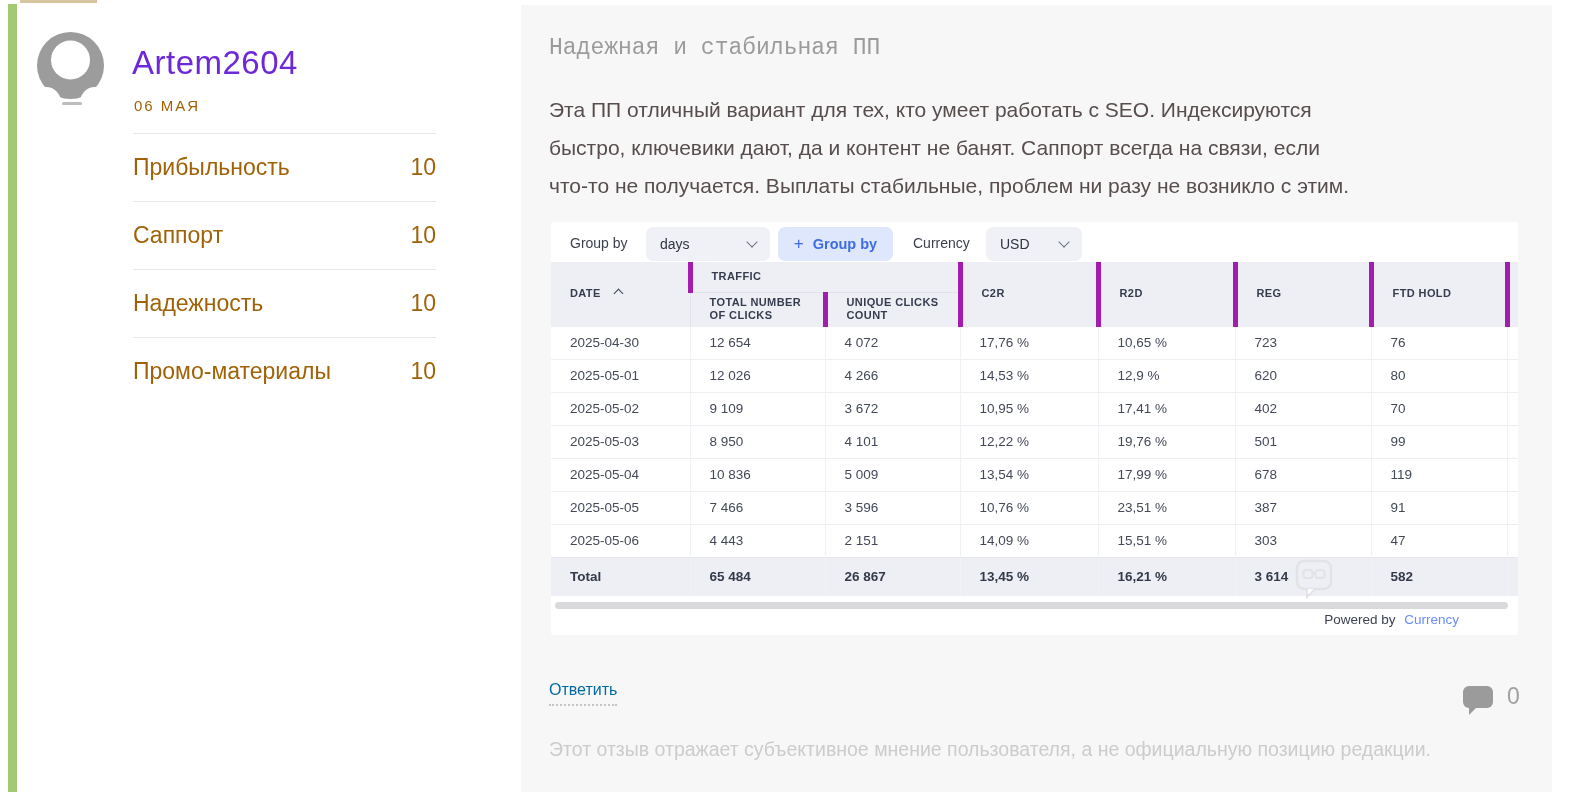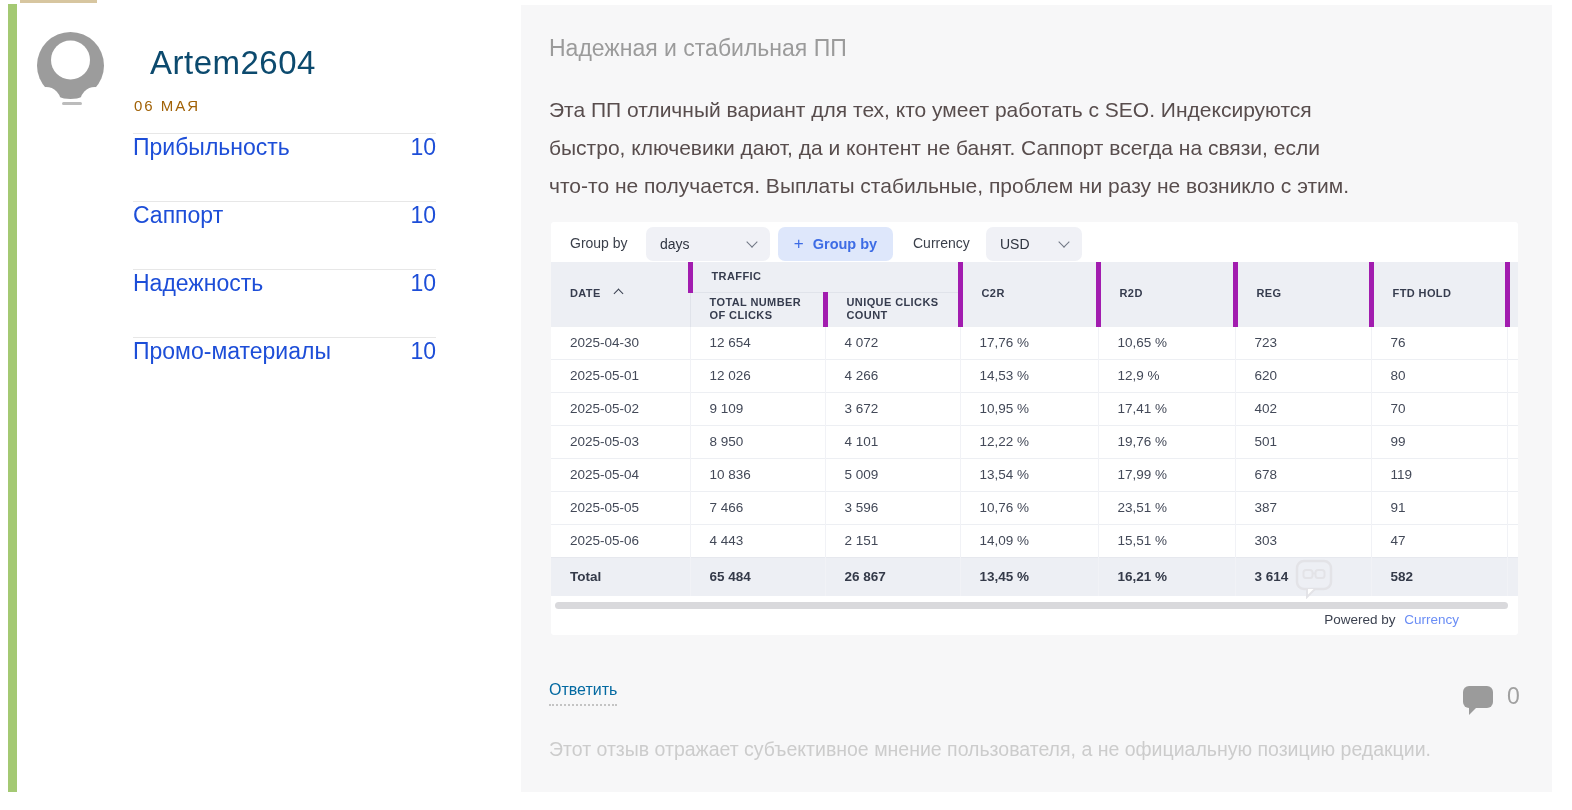--- a/index.html
+++ b/index.html
@@ -8,29 +8,29 @@
         font-family:"Liberation Sans",sans-serif;}
 
   
   .top-partial{position:absolute;left:20px;top:0;width:77px;height:3px;background:var(--tan,#d7c6a0);}
   .green-bar{position:absolute;left:8px;top:4px;width:9px;height:788px;background:var(--green-bar,#a4c973);}
 
   
   .avatar{position:absolute;left:37px;top:32px;width:67px;height:67px;}
   .avatar svg{display:block;width:67px;height:67px;}
   .avatar-dash{position:absolute;left:62px;top:102px;width:20px;height:3px;background:#bcbcbc;border-radius:2px;}
-  .author{position:absolute;left:132px;top:44px;font-size:33px;color:#0c4a6e;letter-spacing:.5px;margin-left:18px;}
+  .author{position:absolute;left:132px;top:44px;font-size:33px;color:#6d28d9;letter-spacing:.5px;}
   .review-date{position:absolute;left:134px;top:97px;font-size:15px;color:#a16207;letter-spacing:2px;}
   .ratings{position:absolute;left:133px;top:133px;width:303px;}
-  .rating-row{display:flex;justify-content:space-between;align-items:flex-start;height:68px;
-              border-top:1px solid #e7e7e7;font-size:23px;color:#1d4ed8;}
+  .rating-row{display:flex;justify-content:space-between;align-items:center;height:68px;
+              border-top:1px solid #e7e7e7;font-size:23px;color:#a16207;}
 
   
   .panel{position:absolute;left:521px;top:5px;width:1031px;height:787px;background:var(--panel-bg,#f7f7f8);}
-  .review-title{position:absolute;left:28px;top:30px;font-size:23px;color:#9b9b9b;}
+  .review-title{position:absolute;left:28px;top:30px;font-size:23px;color:#9b9b9b;font-family:Liberation Mono, monospace;}
   .review-body{position:absolute;left:28px;top:86px;width:990px;font-size:21px;line-height:38px;color:#584d4d;}
 
   
   .card{position:absolute;left:30px;top:217px;width:967px;height:413px;background:#ffffff;border-radius:3px;}
   .toolbar-label{position:absolute;font-size:14px;color:#3a3f4a;top:13px;}
   .gb-label{left:19px;}
   .cur-label{left:362px;}
   .select{position:absolute;top:5px;height:34px;display:flex;align-items:center;justify-content:space-between;
           padding:0 14px;background:#f0f1f6;border-radius:7px;font-size:14px;color:#2f3440;cursor:pointer;}
   .select-days{left:95px;width:124px;}

